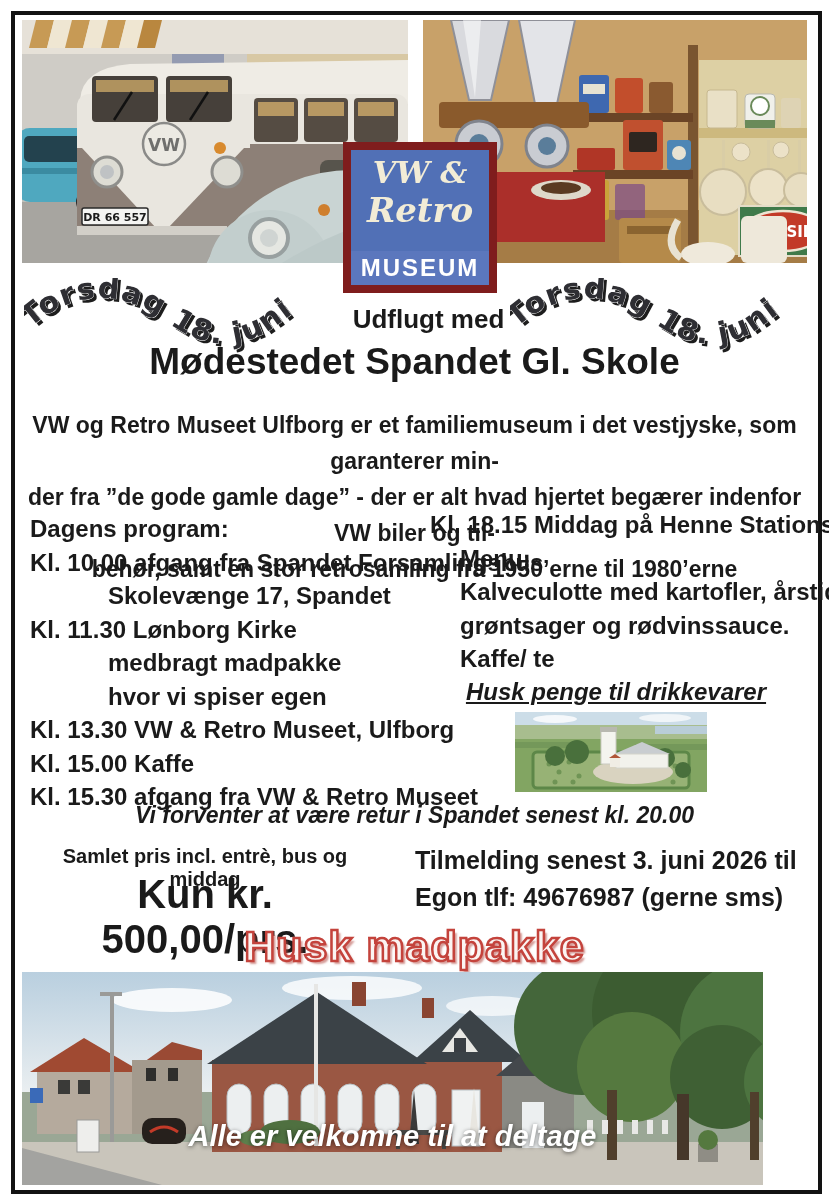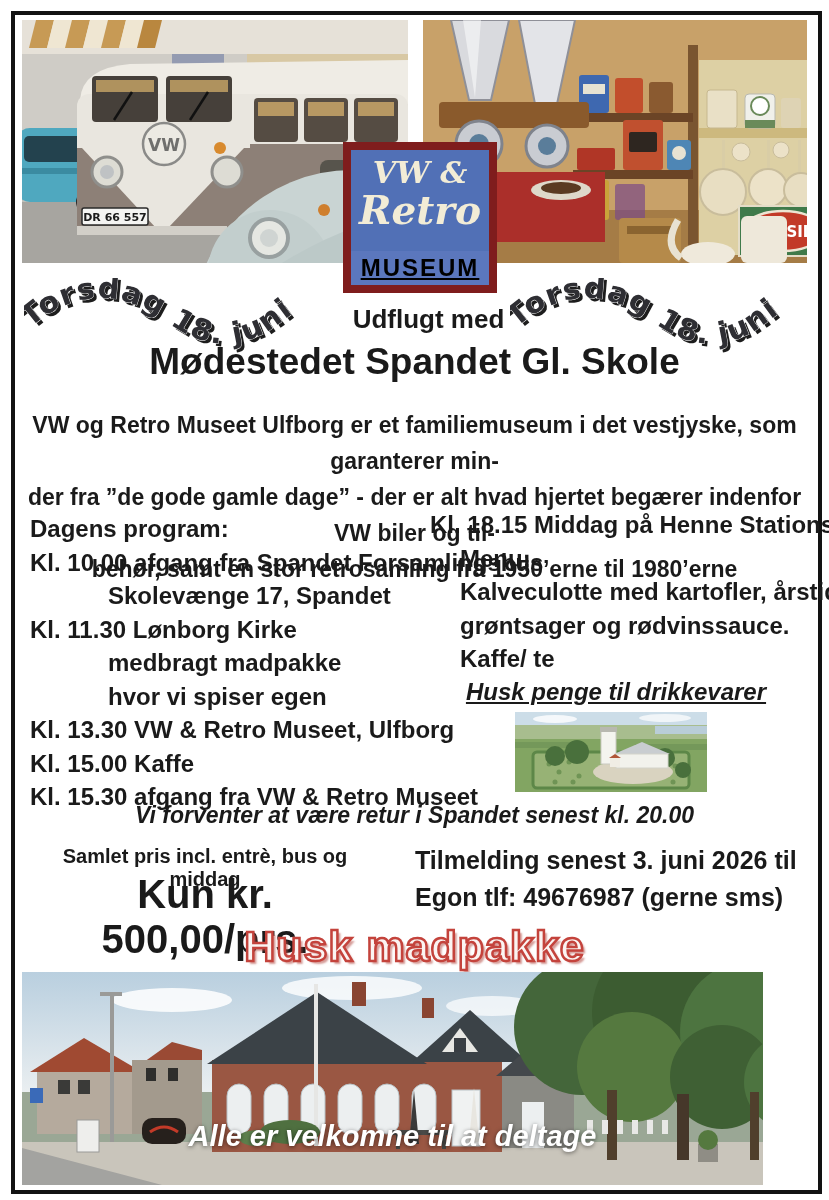--- a/index.html
+++ b/index.html
@@ -11,23 +11,23 @@
   .photo-museum{left:22px;top:20px;width:386px;height:243px;}
   .photo-retro{left:423px;top:20px;width:384px;height:243px;}
   .photo-church{left:515px;top:712px;width:192px;height:80px;}
   .photo-school{left:22px;top:972px;width:741px;height:213px;}
 
   .logo{position:absolute;left:343px;top:142px;width:154px;height:151px;background:#5170b6;
         border:8px solid #7f1d1d;box-sizing:border-box;text-align:center;}
   .logo-script1{margin-top:6px;font-family:"DejaVu Serif",serif;font-style:italic;font-weight:700;
         font-size:30px;color:#f2ecd6;line-height:34px;}
   .logo-script2{font-family:"DejaVu Serif",serif;font-style:italic;font-weight:700;
-        font-size:39px;color:#f2ecd6;line-height:40px;}
+        font-size:34px;color:#f2ecd6;line-height:40px;}
   .logo-band{position:absolute;left:0;right:0;bottom:0;height:34px;background:#5b77bd;
-        color:#000000;font-size:24px;letter-spacing:2px;line-height:34px;text-decoration:underline;}
+        color:#ffffff;font-size:24px;letter-spacing:2px;line-height:34px;}
 
   .wavy{position:absolute;width:300px;height:80px;}
   .wavy-left{left:24px;top:278px;}
   .wavy-right{left:510px;top:278px;}
   .wavy text{font-family:"DejaVu Sans",sans-serif;font-weight:900;font-size:29px;letter-spacing:1px;}
   .wavy .face{fill:#2e2e33;stroke:#ffffff;stroke-width:0.8;paint-order:stroke;}
   .wavy .shadow{fill:#050505;opacity:.9;}
 
   .subtitle{position:absolute;left:0;right:0;top:304px;text-align:center;font-size:26px;padding-left:28px;}
   .title{position:absolute;left:0;right:0;top:341px;margin:0;text-align:center;font-size:37px;}

